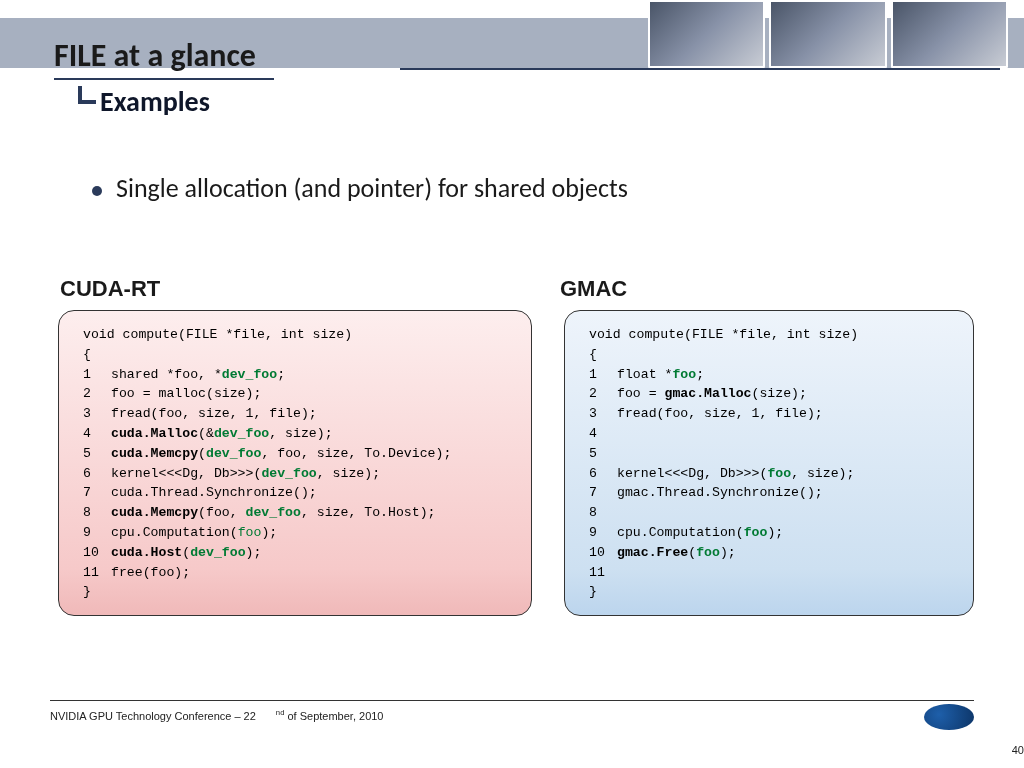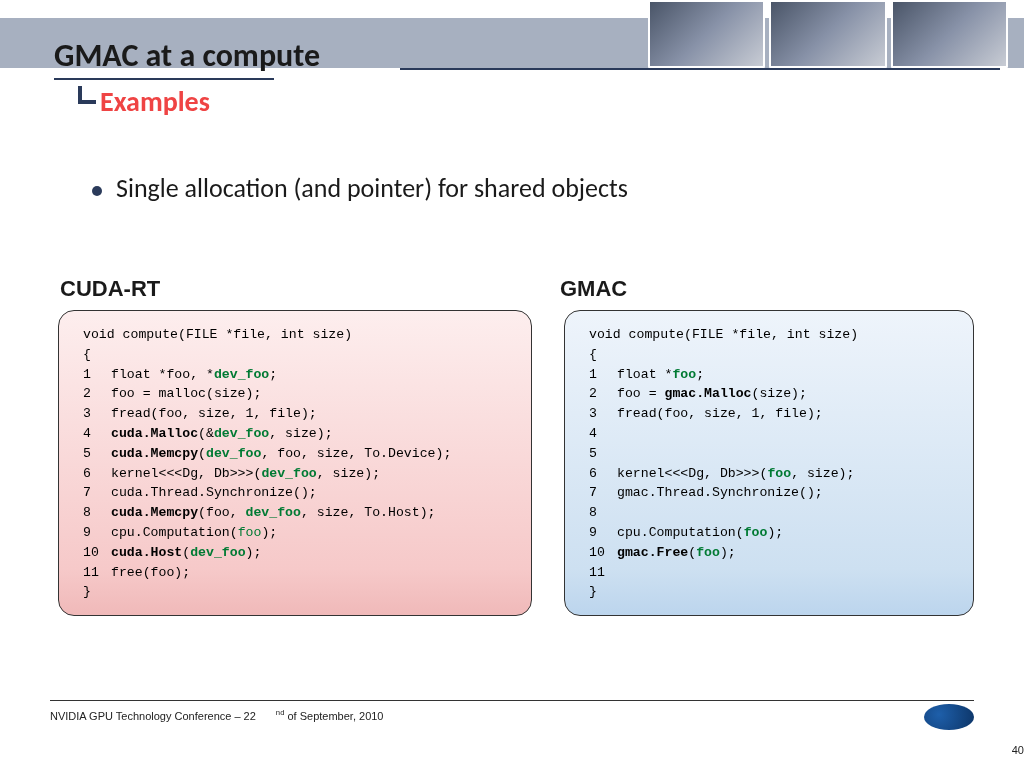--- a/index.html
+++ b/index.html
@@ -56,21 +56,21 @@
     left: 78px; top: 86px;
     width: 18px; height: 18px;
     border-left: 4px solid #2a3a5a;
     border-bottom: 4px solid #2a3a5a;
   }
   .subtitle {
     position: absolute;
     left: 100px; top: 84px;
     font-size: 28px;
     font-weight: bold;
-    color: #ef4444;
+    color: #0f172a;
   }
   .bullet-dot {
     position: absolute;
     left: 92px; top: 186px;
     width: 10px; height: 10px;
     border-radius: 50%;
     background: #2b3b5b;
   }
   .bullet-text {
     position: absolute;
@@ -144,35 +144,35 @@
 </head>
 <body>
 
 <div class="header-band"></div>
 <div class="header-imgs">
   <div></div>
     <div></div>
     <div></div>
 </div>
 
-<div class="title">GMAC at a compute</div>
+<div class="title">FILE at a glance</div>
 <div class="title-underline"></div>
 <div class="title-under2"></div>
 <div class="sub-bracket"></div>
 <div class="subtitle">Examples</div>
 
 <div class="bullet-dot"></div>
 <div class="bullet-text">Single allocation (and pointer) for shared objects</div>
 
 <div class="col-heading headL">CUDA-RT</div>
 <div class="col-heading headR">GMAC</div>
 
 <div class="codebox codeL"><span>void compute(FILE *file, int size)</span>
 {
-<span class="ln">1</span><span>float *foo, *</span><span class="g">dev_foo</span><span>;</span>
+<span class="ln">1</span><span>shared *foo, *</span><span class="g">dev_foo</span><span>;</span>
 <span class="ln">2</span><span>foo = malloc(size);</span>
 <span class="ln">3</span><span>fread(foo, size, 1, file);</span>
 <span class="ln">4</span><span class="b">cuda.Malloc</span><span>(&amp;</span><span class="g">dev_foo</span><span>, size);</span>
 <span class="ln">5</span><span class="b">cuda.Memcpy</span><span>(</span><span class="g">dev_foo</span><span>, foo, size, To.Device);</span>
 <span class="ln">6</span><span>kernel&lt;&lt;&lt;Dg, Db&gt;&gt;&gt;(</span><span class="g">dev_foo</span><span>, size);</span>
 <span class="ln">7</span><span>cuda.Thread.Synchronize();</span>
 <span class="ln">8</span><span class="b">cuda.Memcpy</span><span>(foo, </span><span class="g">dev_foo</span><span>, size, To.Host);</span>
 <span class="ln">9</span><span>cpu.Computation(</span><span class="g2">foo</span><span>);</span>
 <span class="ln">10</span><span class="b">cuda.Host</span><span>(</span><span class="g">dev_foo</span><span>);</span>
 <span class="ln">11</span><span>free(foo);</span>

